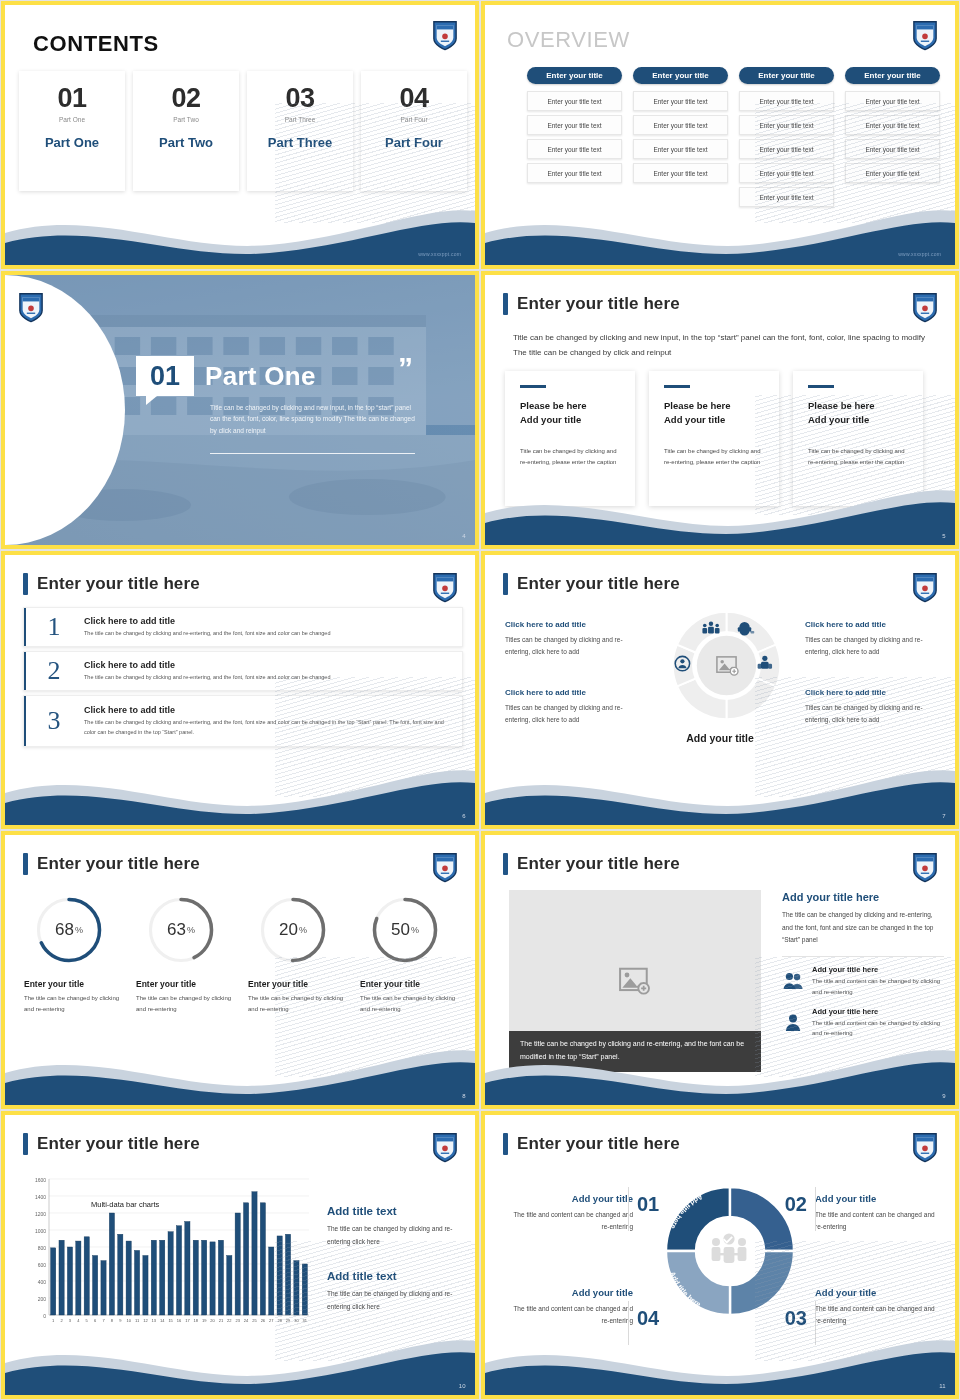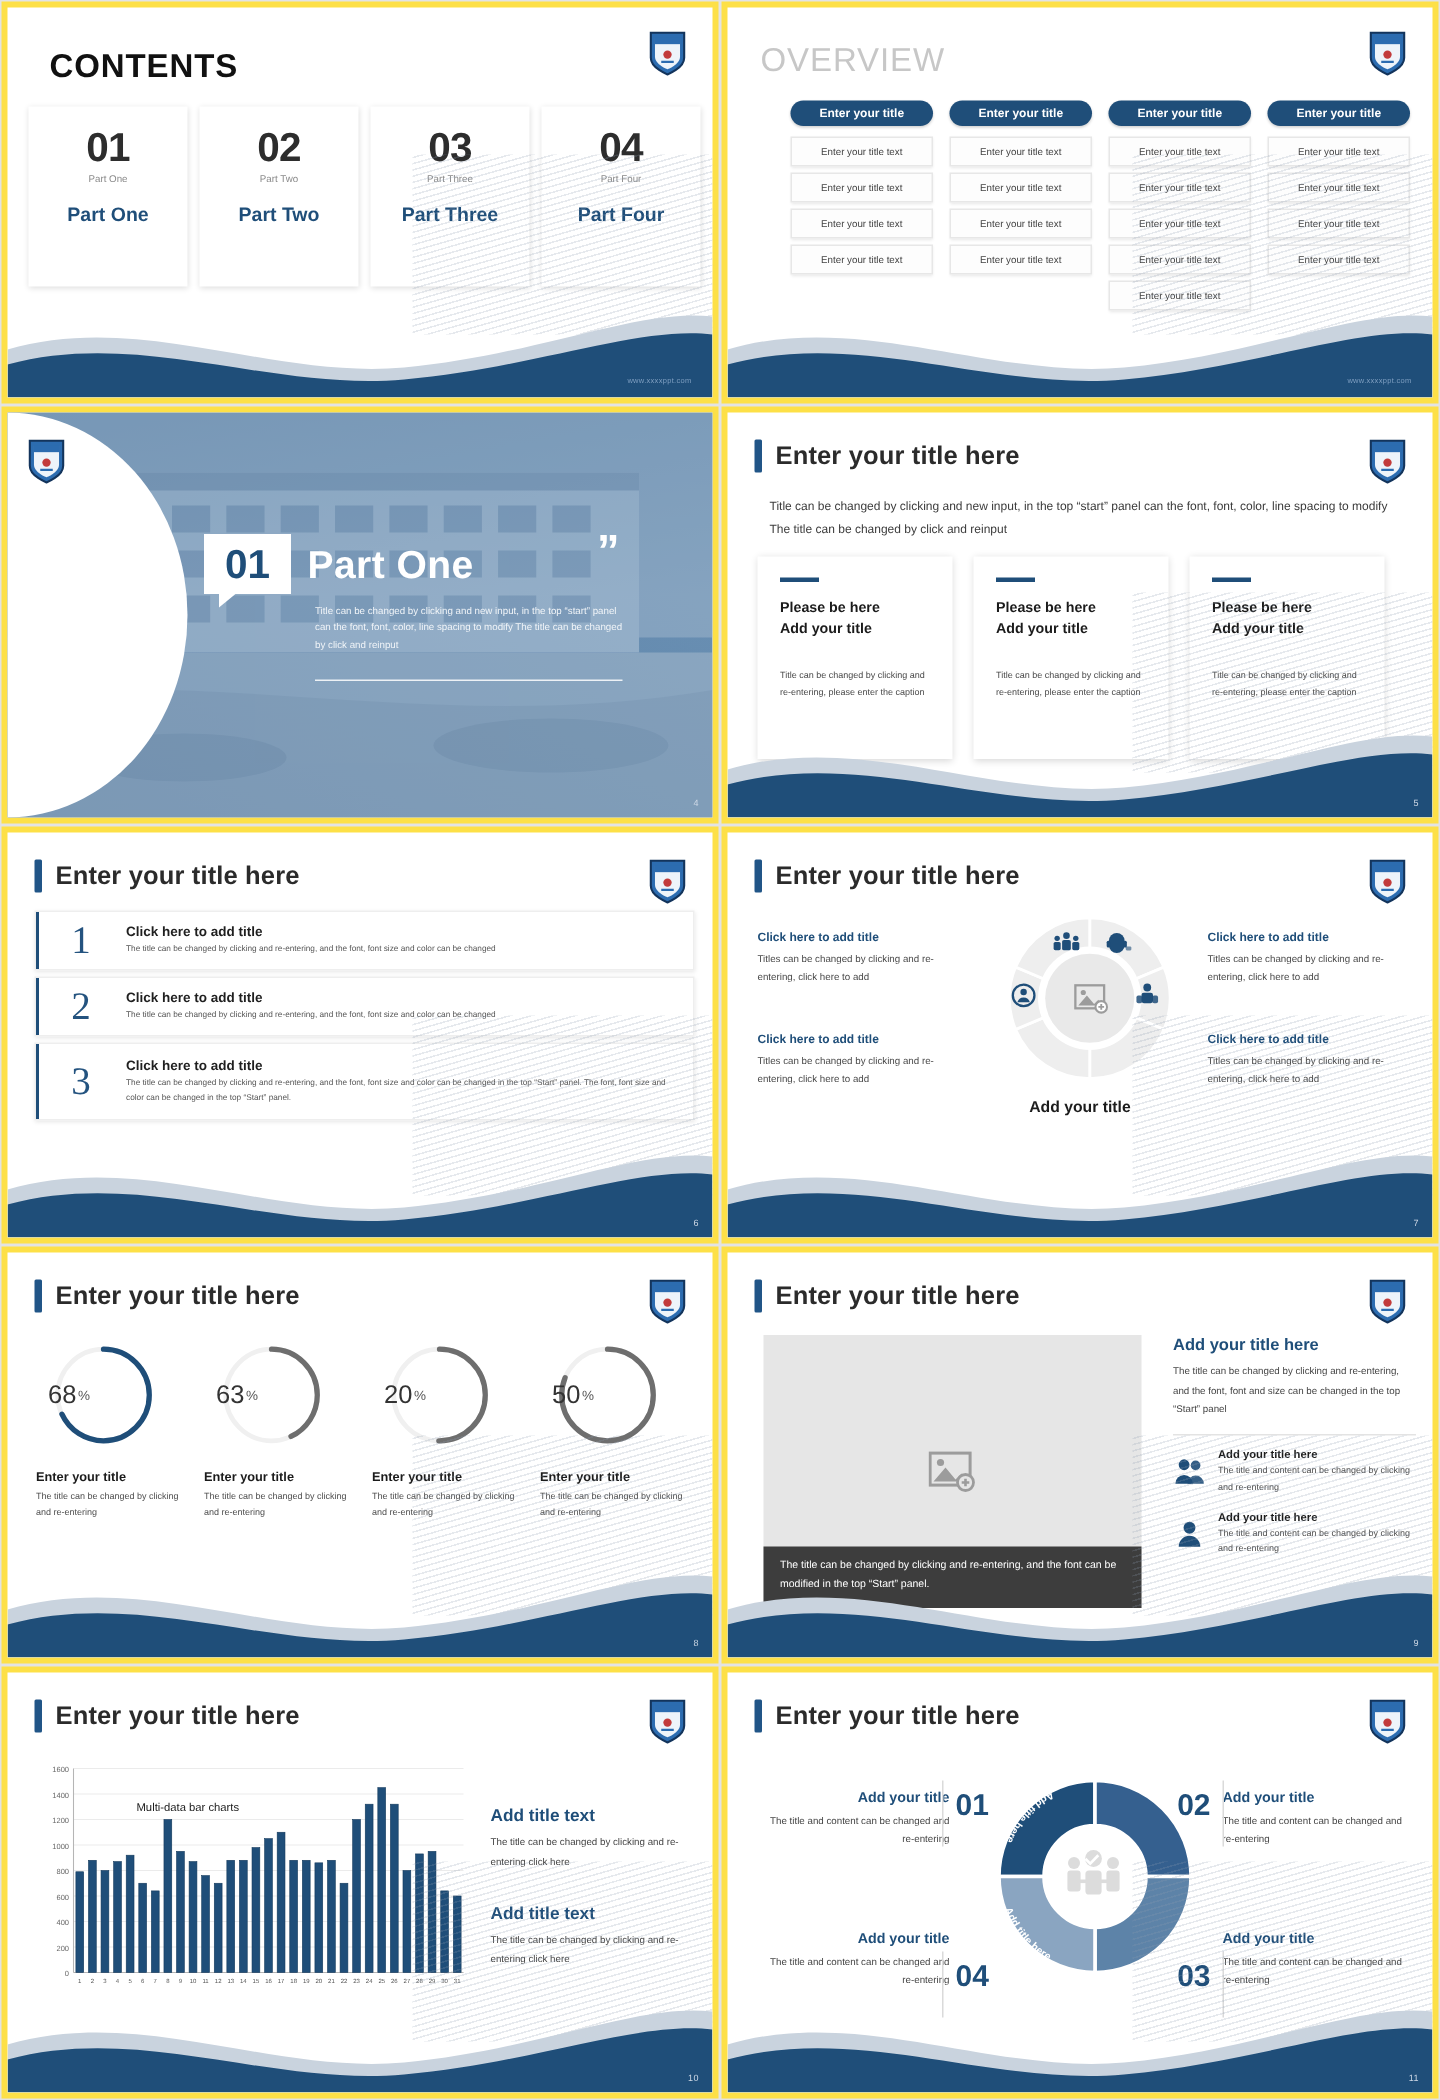--- a/index.html
+++ b/index.html
@@ -147,21 +147,21 @@
   .s6-L2 { left:20px; top:88px; text-align:left; }
   .s6-R1 { right:20px; top:20px; text-align:left; }
   .s6-R2 { right:20px; top:88px; text-align:left; }
   .s6-ring { position:absolute; left:184px; top:8px; width:115px; height:115px; }
   .s6-cap { position:absolute; left:0; right:0; top:132px; text-align:center; font-size:10.5px; font-weight:bold; color:#1c1c1c; }
 
   
   .s7-items { position:absolute; left:16px; top:58px; display:flex; gap:6px; }
   .s7-it { width:106px; text-align:left; }
   .s7-ring { width:74px; height:74px; margin:0 auto 0 11px; position:relative; }
-  .s7-val { position:absolute; inset:0; display:flex; align-items:center; justify-content:flex-start; }
+  .s7-val { position:absolute; inset:0; display:flex; align-items:center; justify-content:center; }
   .s7-num { font-size:17px; color:#333; }
   .s7-pct { font-size:9px; color:#555; margin-left:1px; }
   .s7-h { margin-top:12px; margin-left:3px; font-size:8.5px; font-weight:bold; color:#1b1b1b; }
   .s7-p { margin-top:4px; margin-left:3px; font-size:6px; color:#4e4e4e; line-height:1.8; width:96px;}
 
   
   .s8-img {
     position:absolute; left:24px; top:55px; width:252px; height:182px;
     background:#e6e6e6; display:flex; align-items:center; justify-content:center;
   }

